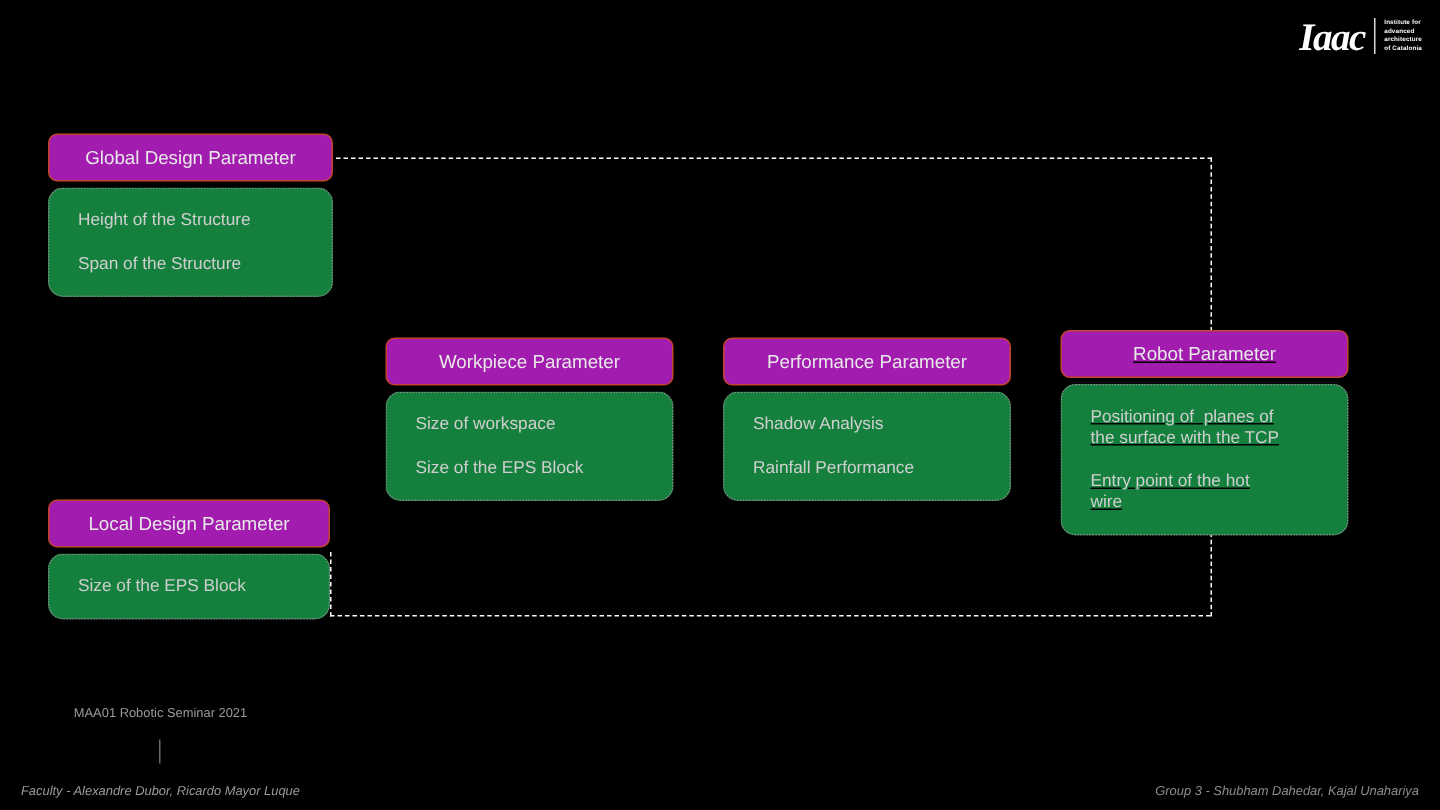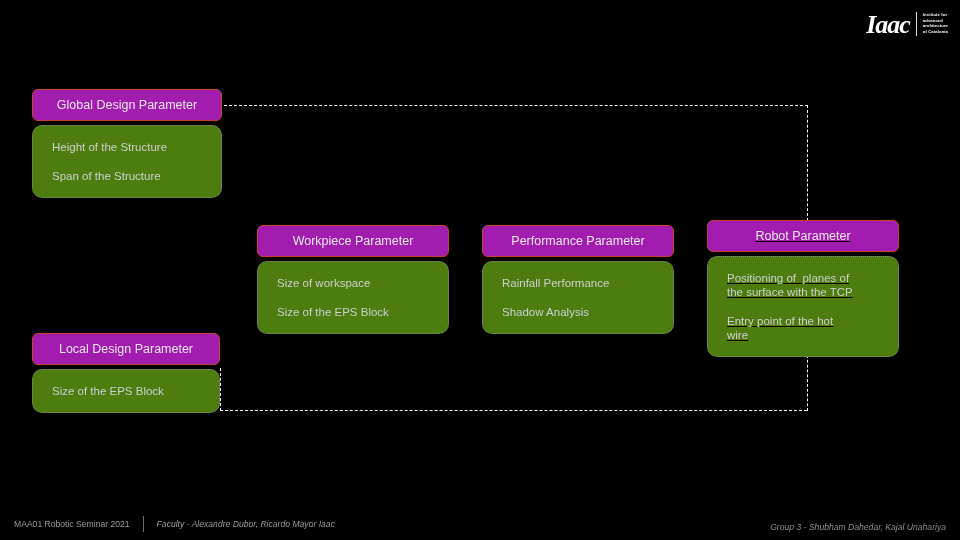--- a/index.html
+++ b/index.html
@@ -51,42 +51,42 @@
     display:flex;align-items:center;justify-content:center;
     color:#e8e8e8;
     font-size:12.5px;
     height:32px;
     position:relative;z-index:3;
   }
   .group-body{
     box-sizing:border-box;
     border:1px dotted #8a8a8a;
     border-radius:10px;
-    background:#4d7c0f;
+    background:#15803d;
     margin-top:4px;
     padding:14px 19px 14px 19px;
     position:relative;z-index:2;
   }
   .group-body .item{
     color:#cfcfcf;
     font-size:11.5px;
     line-height:14px;
     margin-bottom:15px;
     white-space:pre-wrap;
   }
   .group-body .item:last-child{margin-bottom:0;}
 
   
   .footer{
     position:absolute;left:0;right:0;bottom:0;height:34px;
   }
   .footer-left{
     position:absolute;left:14px;bottom:8px;
     display:flex;align-items:center;gap:13px;
-    color:#9a9a9a;font-size:8.6px;
+    color:#9a9a9a;font-size:8.6px;flex-direction:column;
   }
   .footer-div{width:1px;height:16px;background:#6a6a6a;}
   .footer-fac{font-style:italic;color:#9a9a9a;}
   .footer-right{
     position:absolute;right:14px;bottom:8px;
     color:#8d8d8d;font-size:8.6px;font-style:italic;
   }
 </style>
 </head>
 <body>
@@ -129,37 +129,37 @@
     <div class="group-head">Workpiece Parameter</div>
     <div class="group-body">
       <div class="item">Size of workspace</div>
       <div class="item">Size of the EPS Block</div>
     </div>
   </div>
 
   <div class="group" style="left:482px;top:225px;width:192px;">
     <div class="group-head">Performance Parameter</div>
     <div class="group-body">
+      <div class="item">Shadow Analysis</div>
       <div class="item">Rainfall Performance</div>
-      <div class="item">Shadow Analysis</div>
     </div>
   </div>
 
   <div class="group" style="left:707px;top:220px;width:192px;text-decoration:underline;">
     <div class="group-head">Robot Parameter</div>
     <div class="group-body">
       <div class="item">Positioning of  planes of
 the surface with the TCP</div>
       <div class="item">Entry point of the hot
 wire</div>
     </div>
   </div>
 
   <div class="footer">
     <div class="footer-left">
       <span>MAA01 Robotic Seminar 2021</span>
       <span class="footer-div"></span>
-      <span class="footer-fac">Faculty - Alexandre Dubor, Ricardo Mayor Iaac</span>
+      <span class="footer-fac">Faculty - Alexandre Dubor, Ricardo Mayor Luque</span>
     </div>
     <div class="footer-right">Group 3 - Shubham Dahedar, Kajal Unahariya</div>
   </div>
 
 </div>
 
 </body></html>

